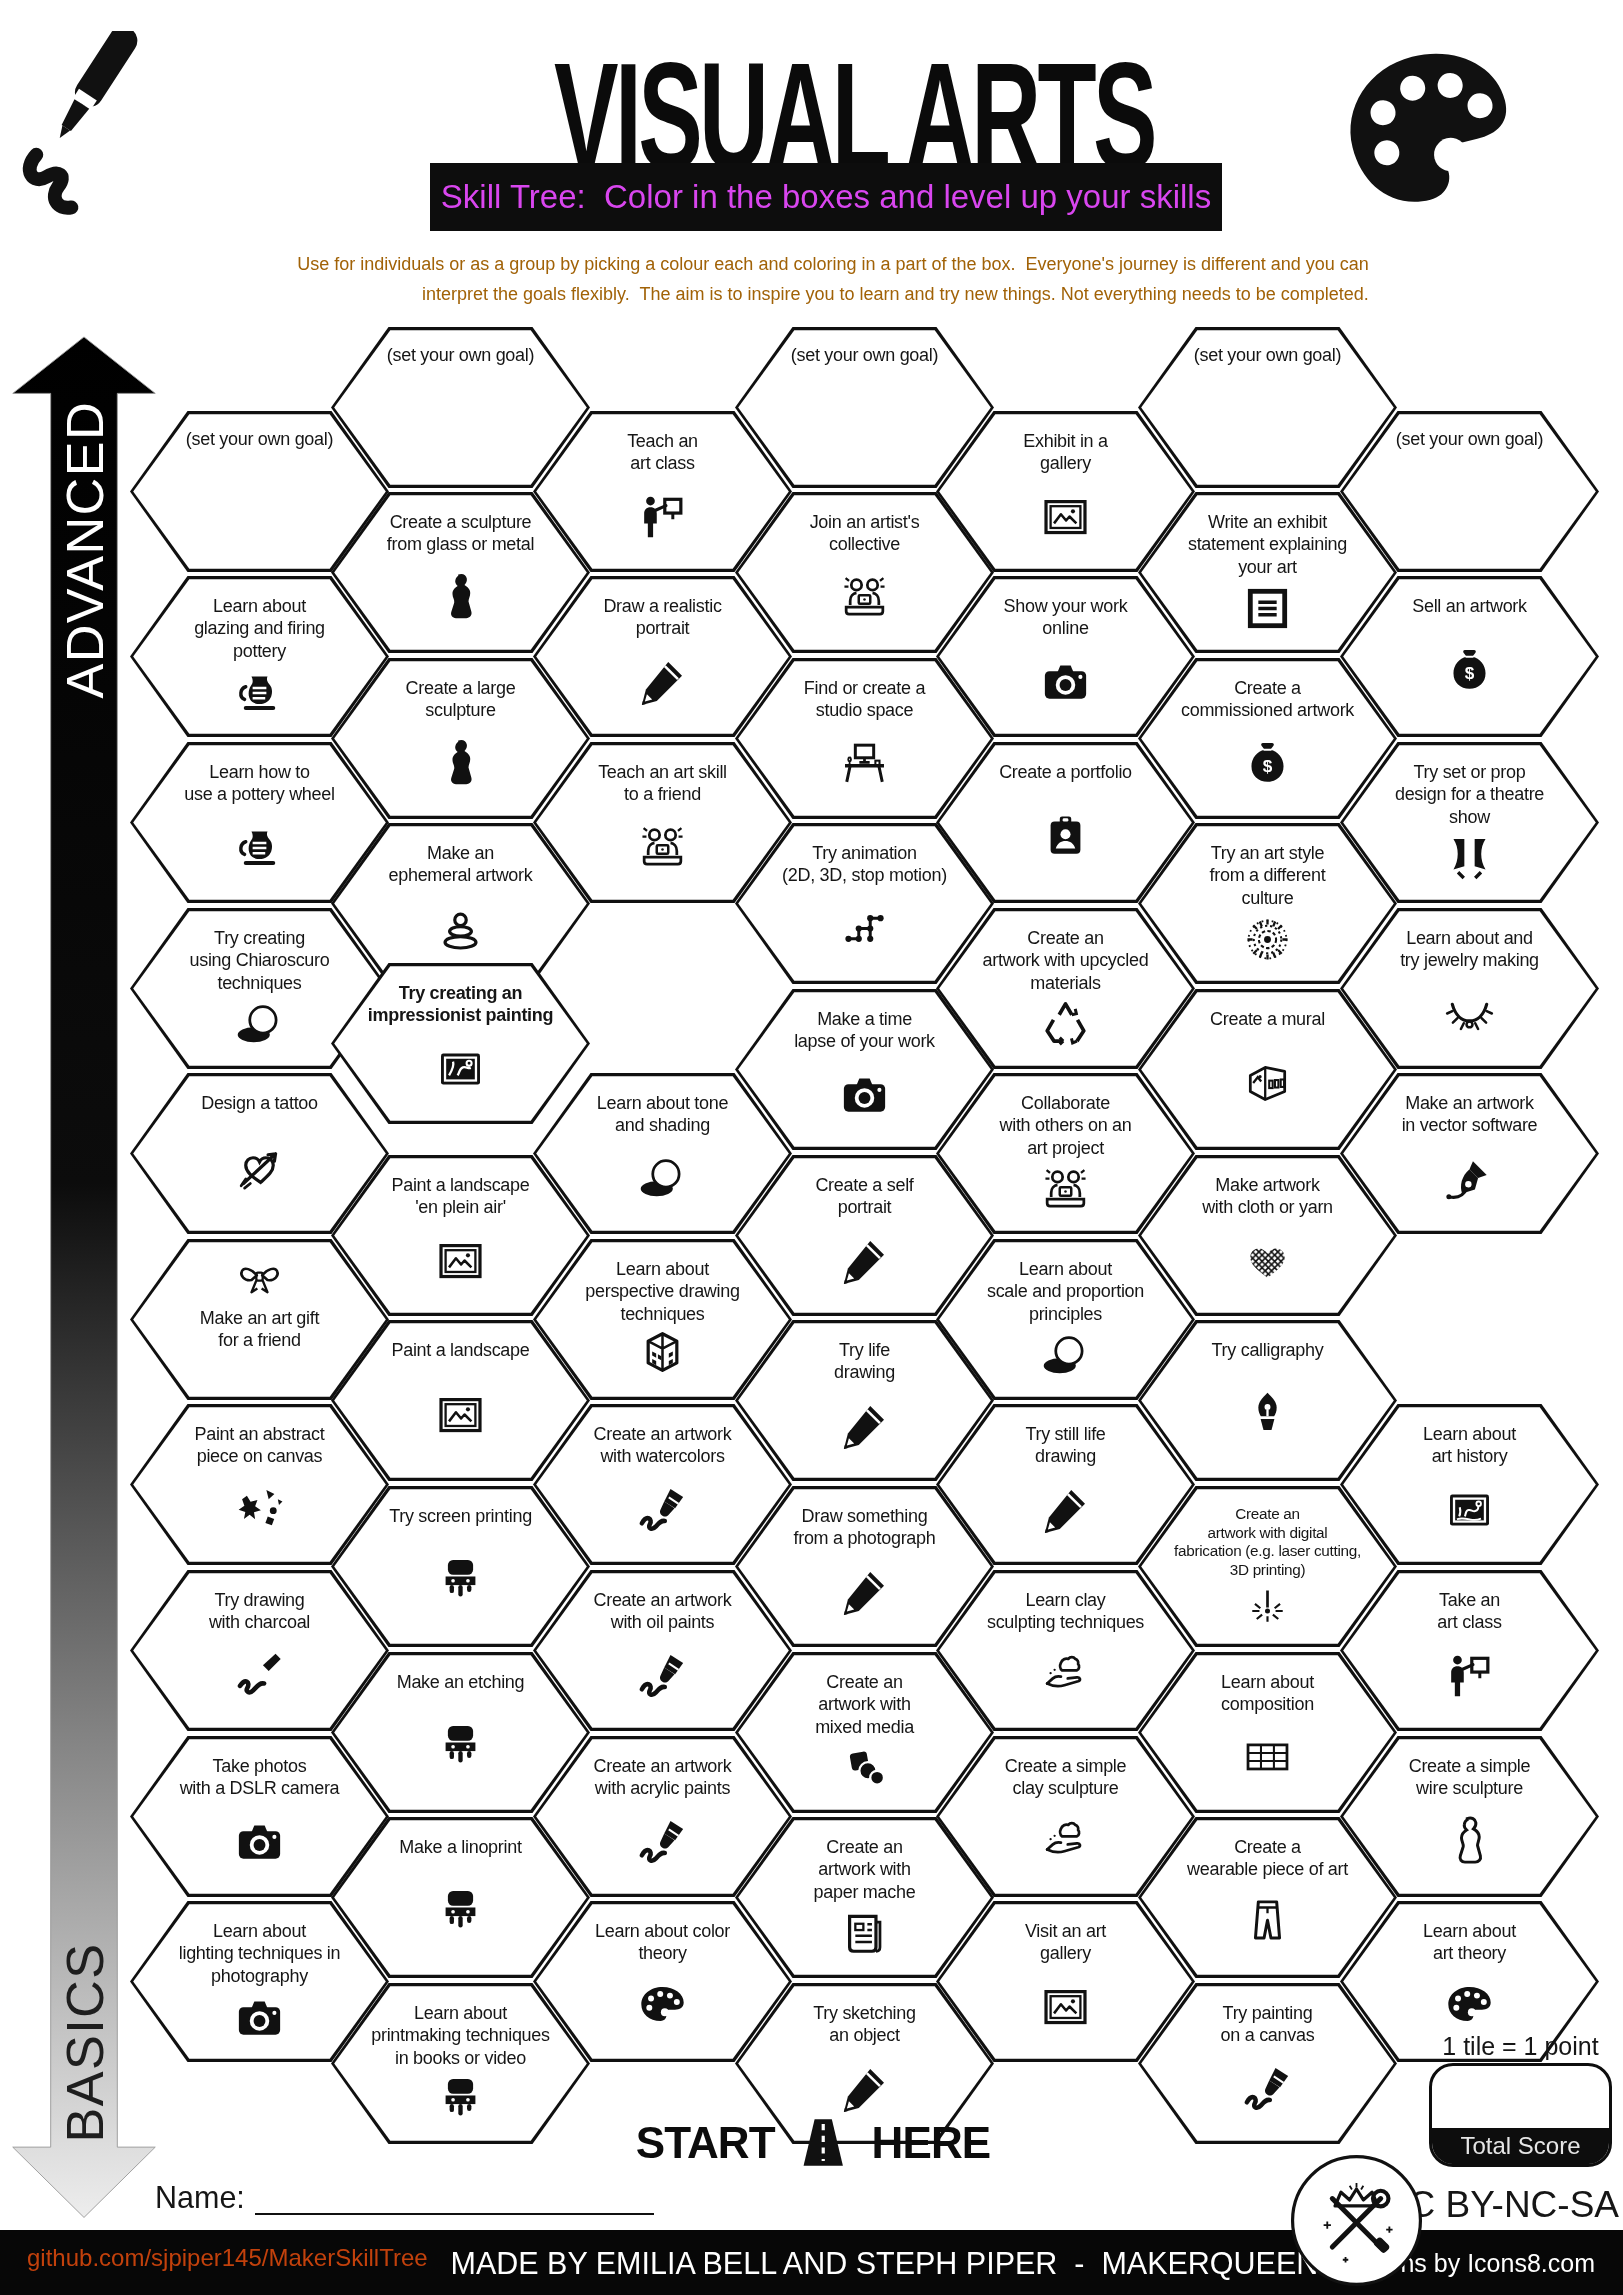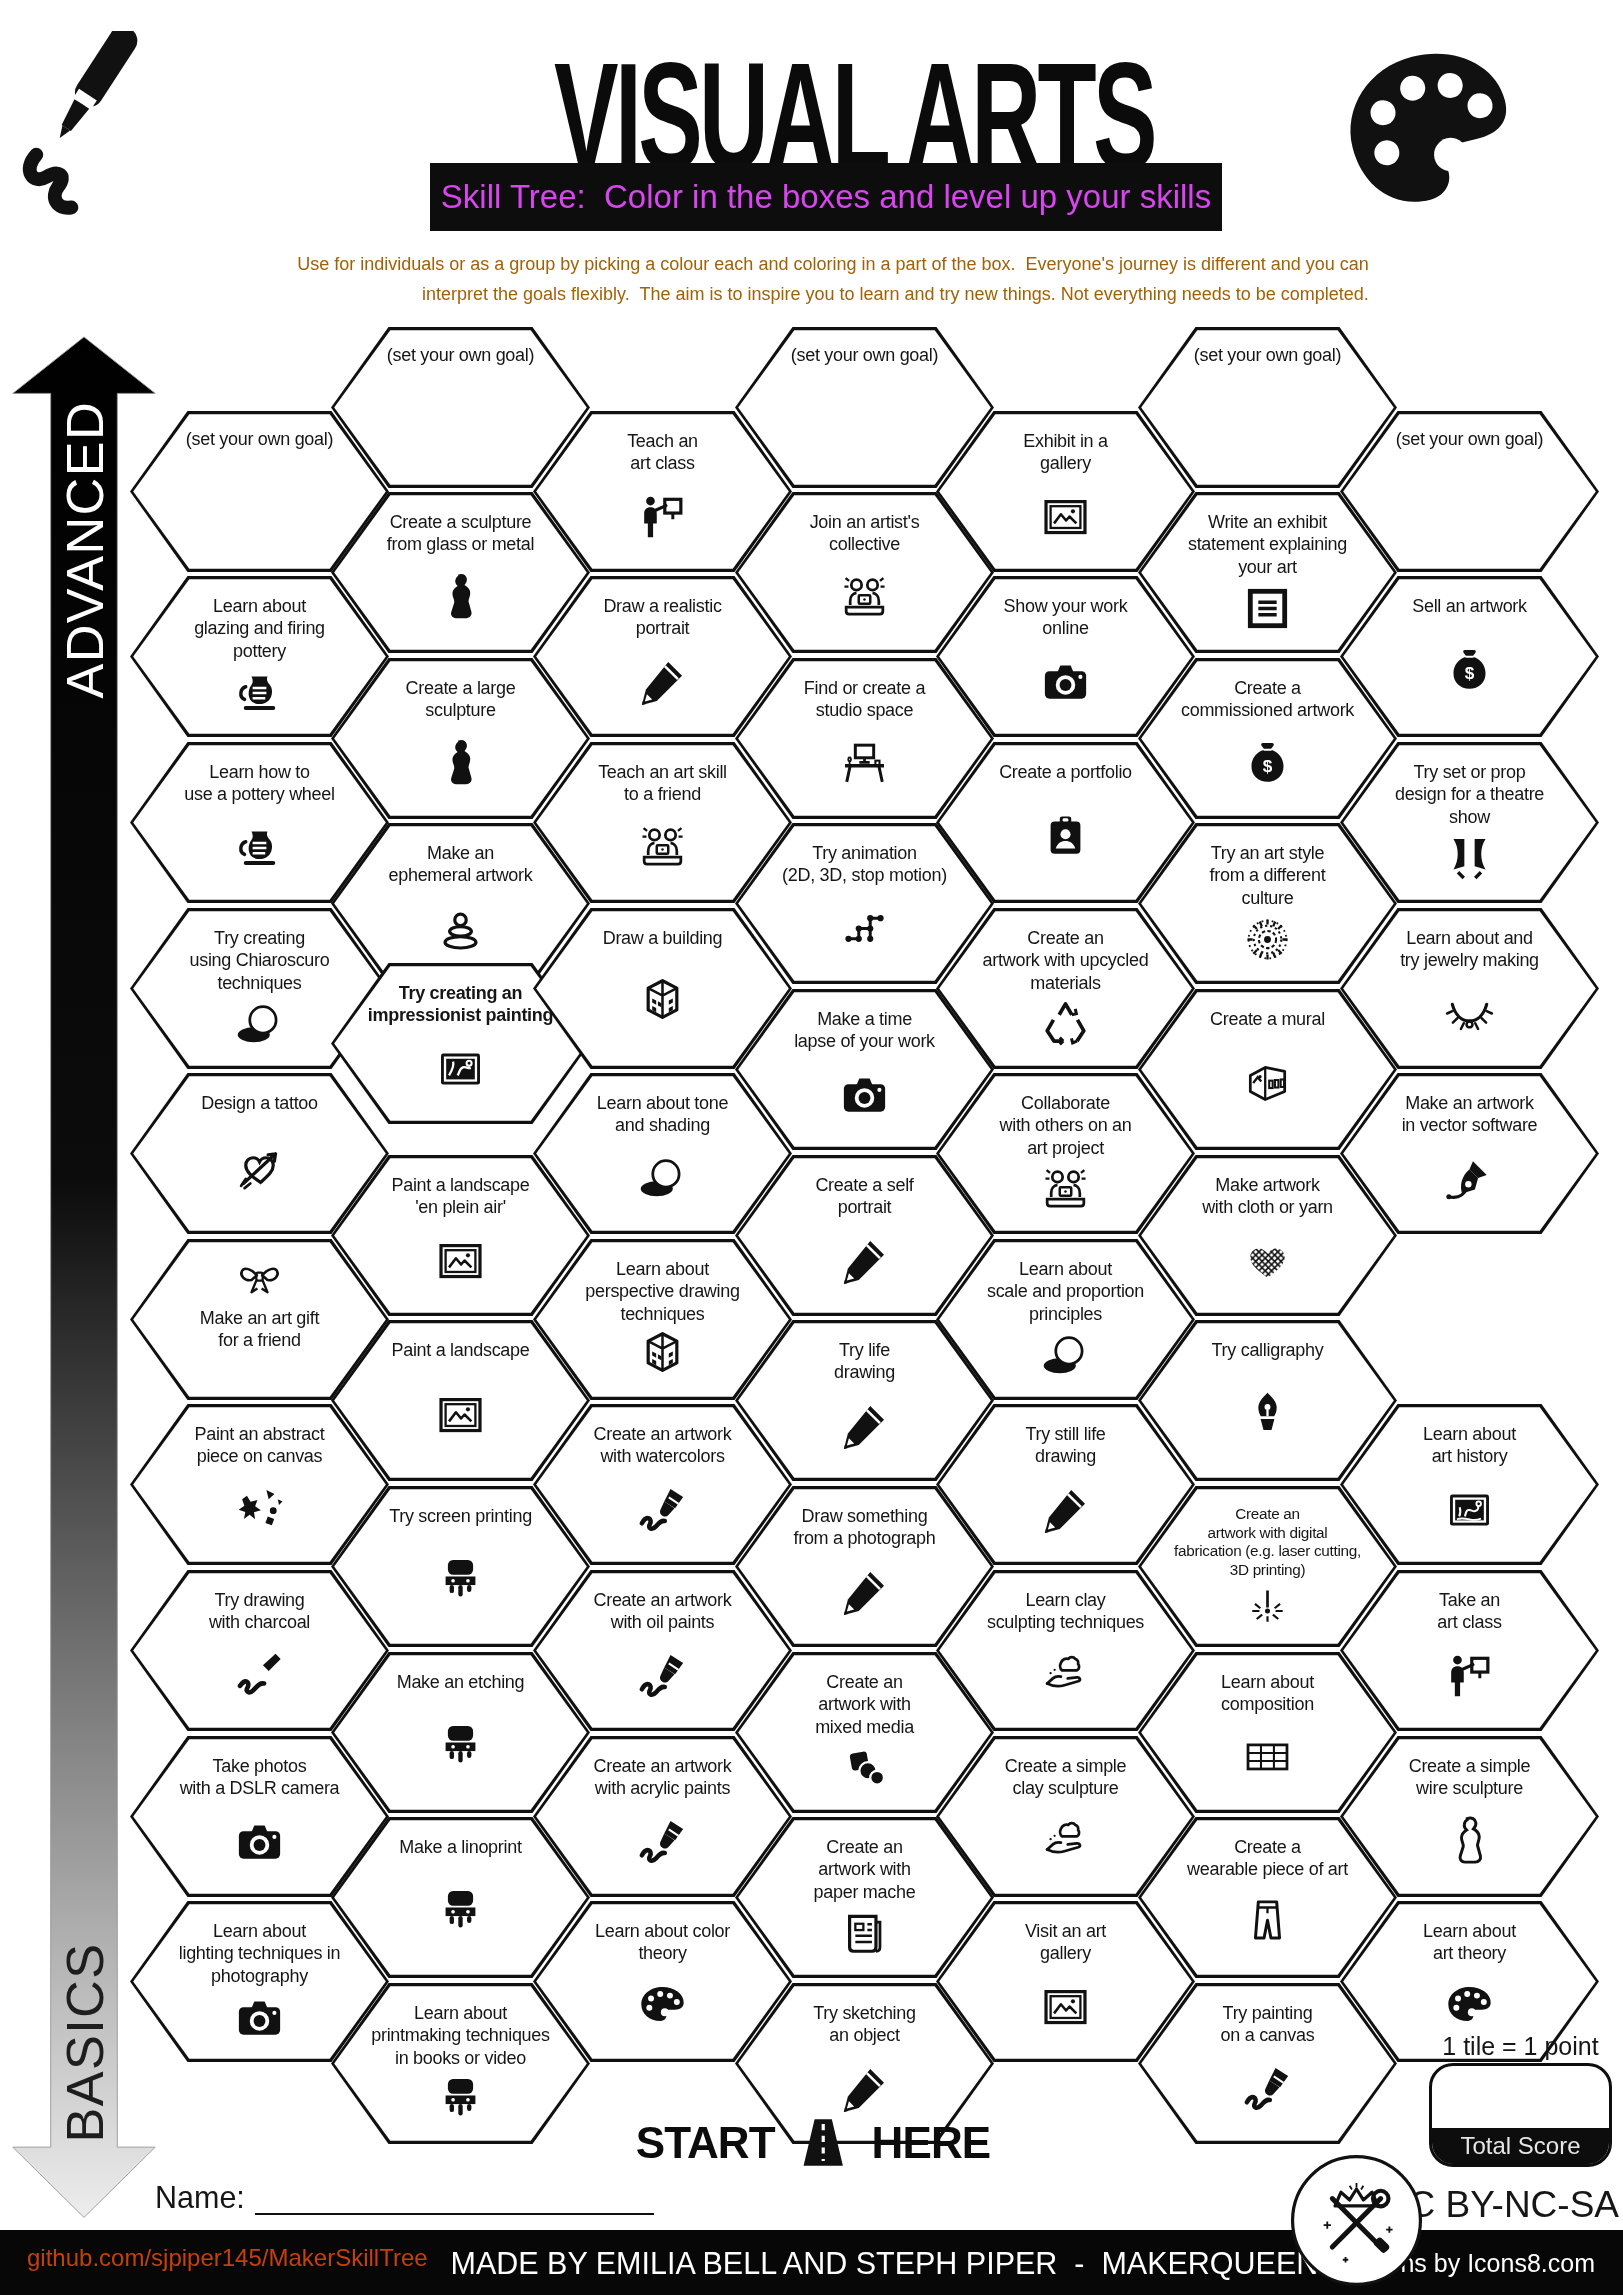--- a/index.html
+++ b/index.html
@@ -657,32 +657,20 @@
         <div class="hex-label">Teach an art skill
 to a friend</div>
         <div class="icon-wrap">
           <svg class="hex-icon" viewBox="0 0 118 118" width="55" height="55">
                 <use href="#i-people"></use>
               </svg>
         </div>
       </div>
     </div>
   </div>
-      <div class="hex" style="left: 533px; top: 908px;">
-    <div class="hex-in">
-      <div class="hex-content">
-        <div class="hex-label">Draw a building</div>
-        <div class="icon-wrap">
-          <svg class="hex-icon" viewBox="0 0 118 118" width="55" height="55">
-                <use href="#i-building"></use>
-              </svg>
-        </div>
-      </div>
-    </div>
-  </div>
       <div class="hex" style="left: 533px; top: 1073px;">
     <div class="hex-in">
       <div class="hex-content">
         <div class="hex-label">Learn about tone
 and shading</div>
         <div class="icon-wrap">
           <svg class="hex-icon" viewBox="0 0 118 118" width="55" height="55">
                 <use href="#i-sphere"></use>
               </svg>
         </div>

